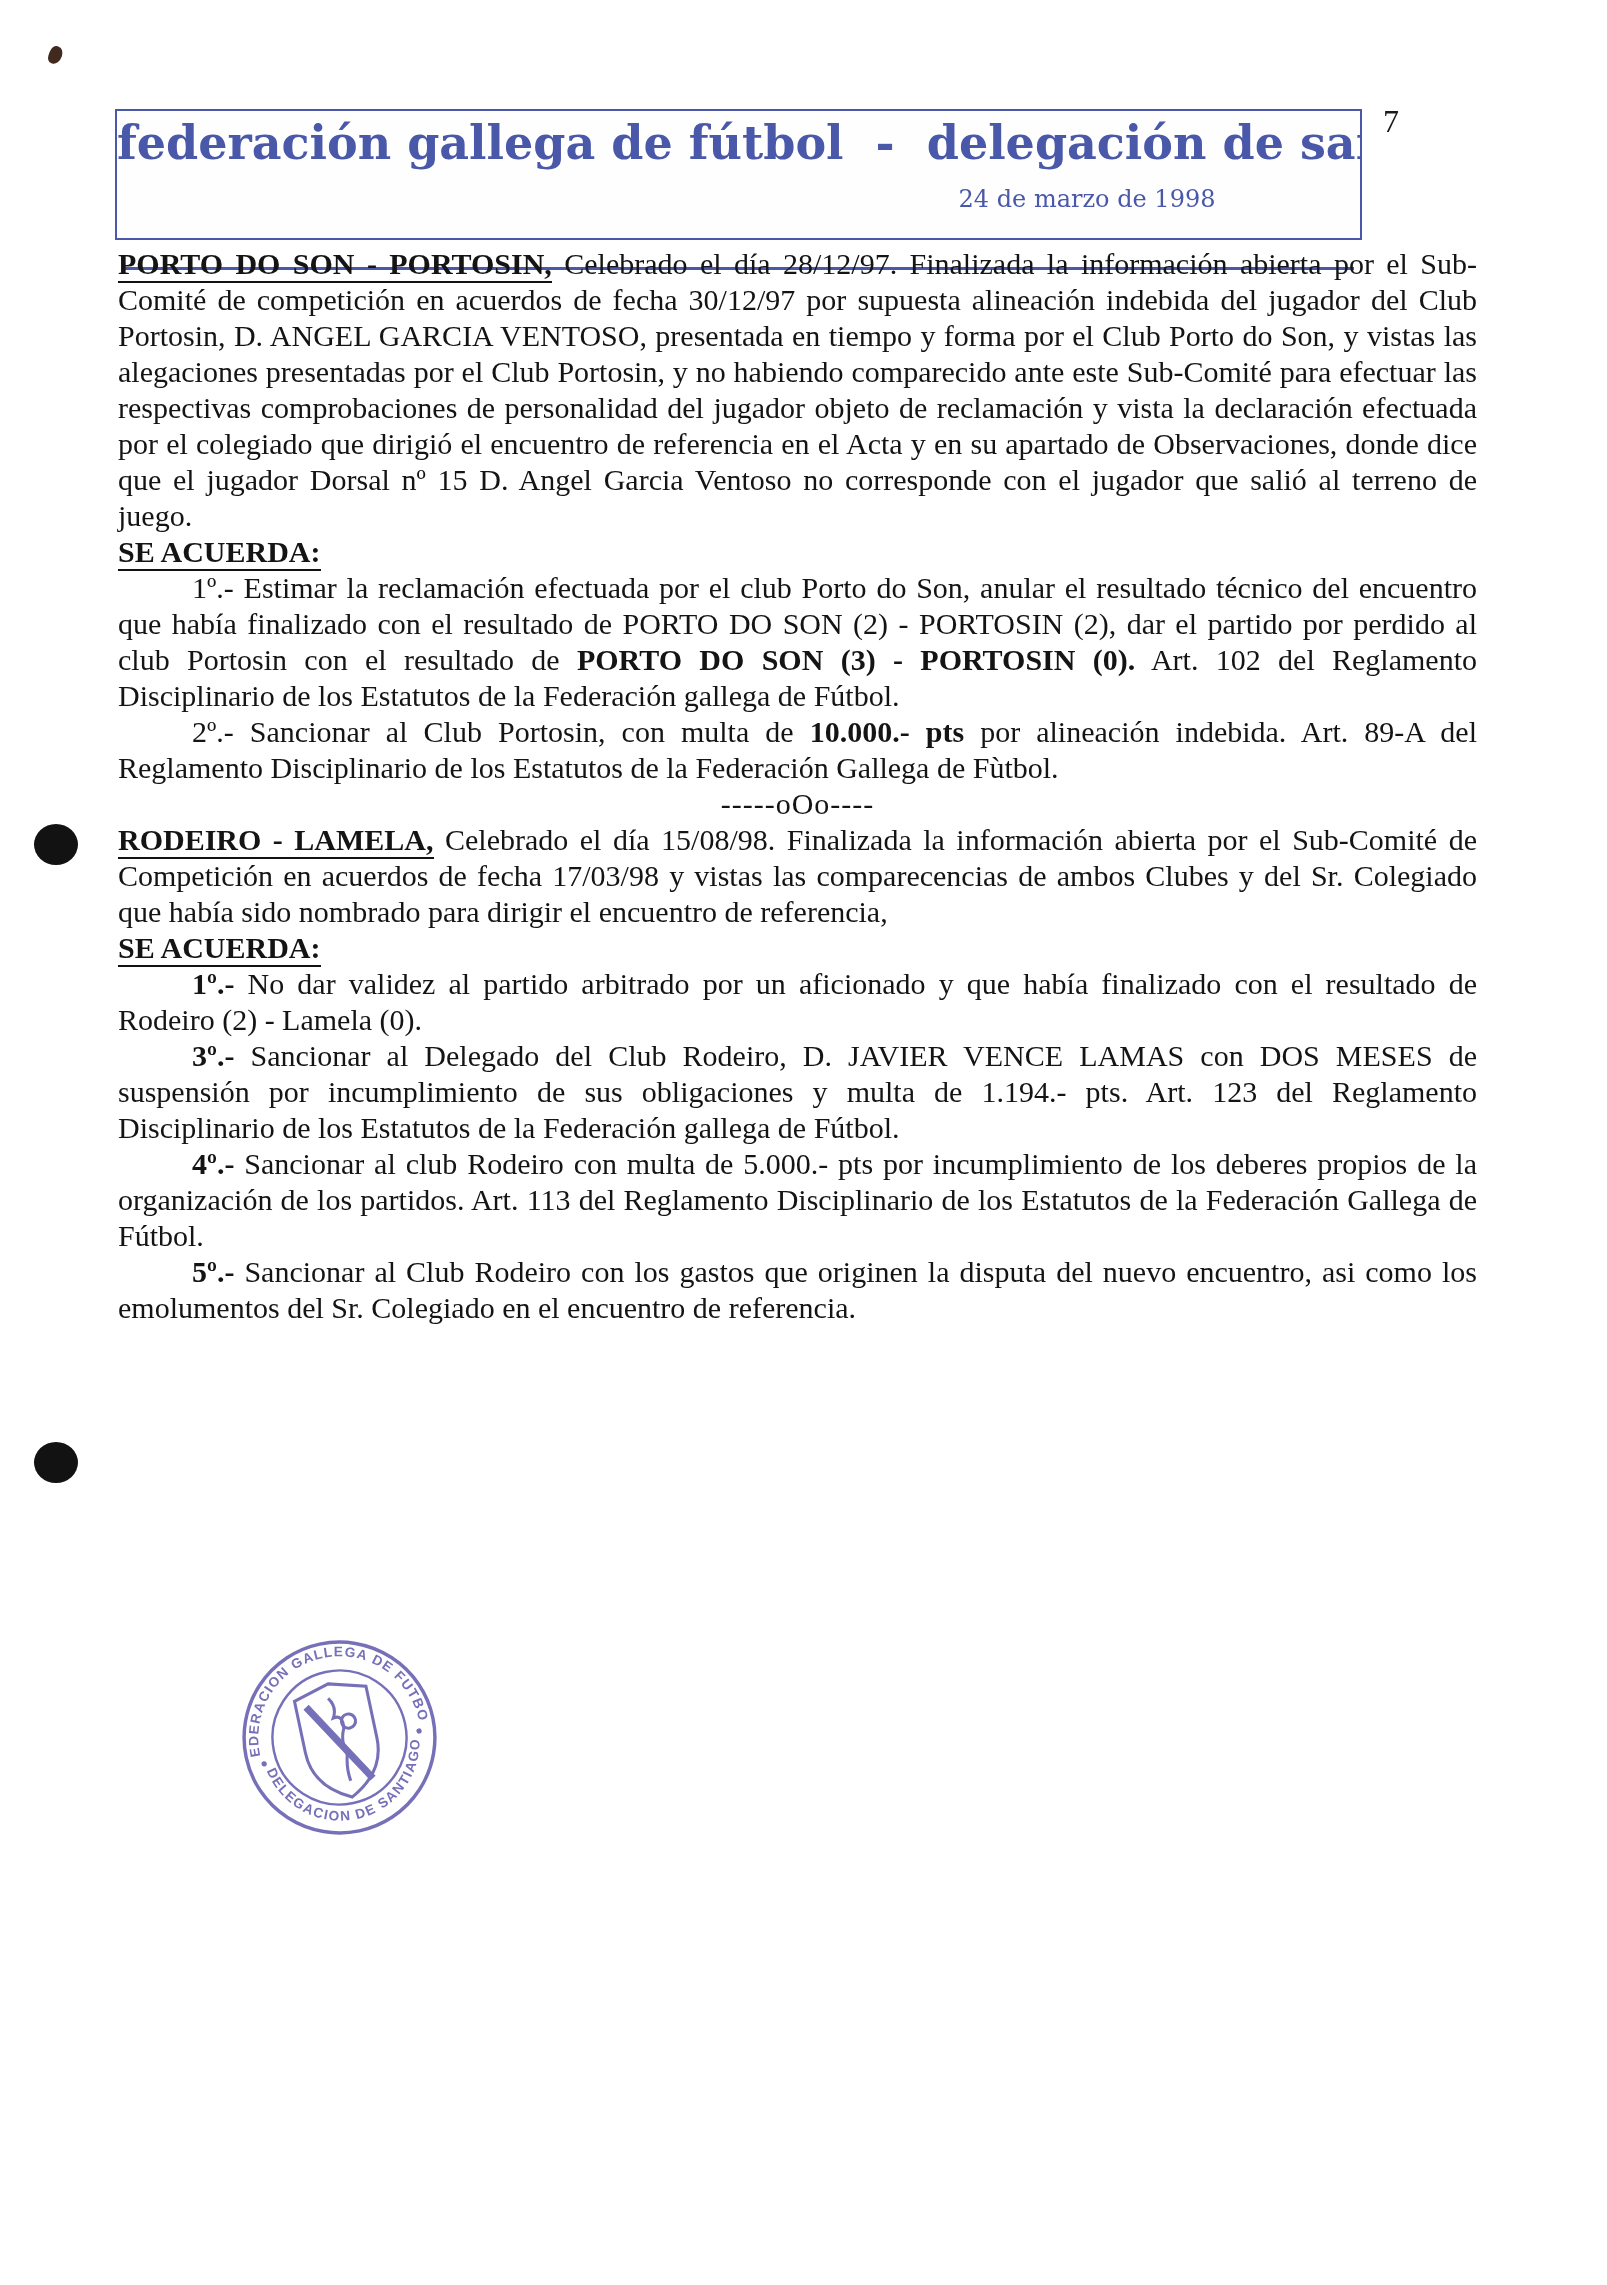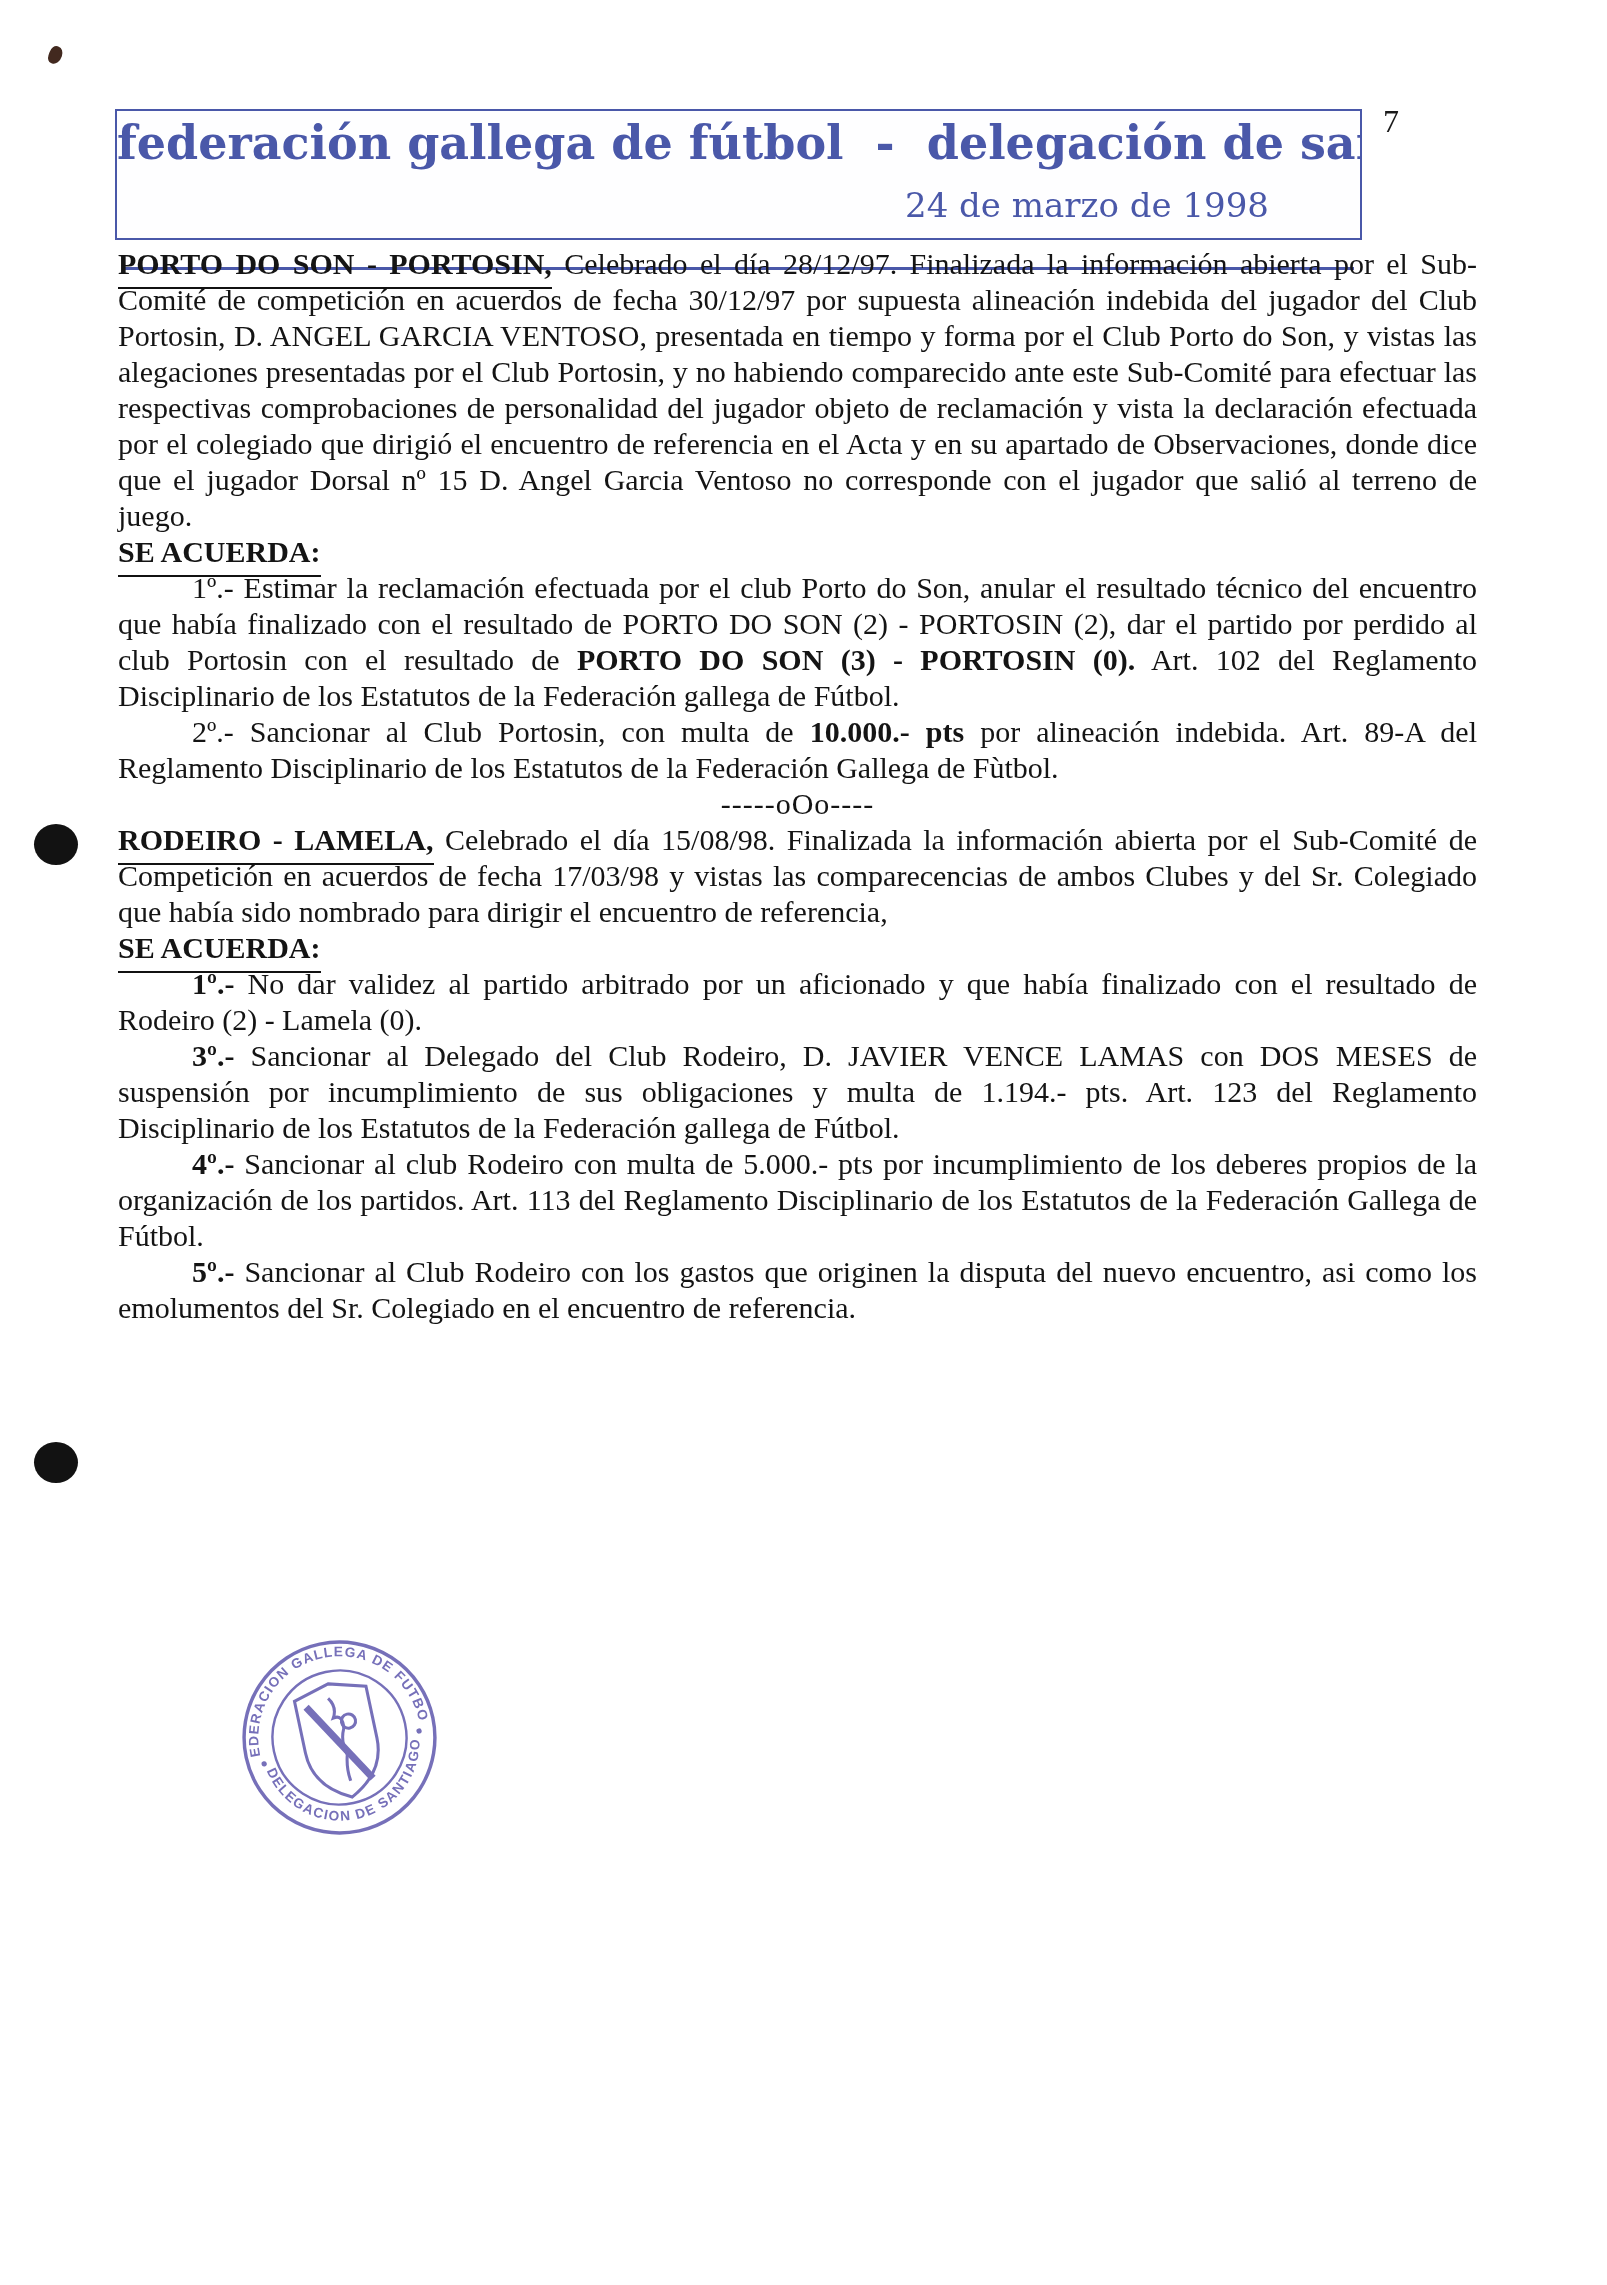--- a/index.html
+++ b/index.html
@@ -38,36 +38,36 @@
   }
   .title-underline {
     position:absolute; left:5.9px; right:5.9px; top:156px;
     height:2.9px; background:#4a58a9;
   }
   .header-date {
     margin-top:13.7px;
     padding-left:697px;
     text-align:center;
     font-family:"DejaVu Serif", serif;
-    font-size:34px;
+    font-size:24px;
     color:#4a58a9;
   }
   .page-number {
     position:absolute; left:1383px; top:103px;
     font-size:32px; color:#1a1a1a;
   }
 
   
   .body {
     position:absolute; left:118px; top:246px; width:1359px;
     font-size:30px; line-height:36px;
     text-align:justify;
   }
   .body p { margin:0; }
-  .hd { font-weight:bold; border-bottom:2.9px solid #111; padding-bottom:7px; }
+  .hd { font-weight:bold; border-bottom:2.9px solid #111; padding-bottom:1px; }
   .acuerda-line { margin:0; }
   .item { text-indent:74px; text-align:justify; }
   .item .b { font-weight:bold; }
   .divider { text-align:center; font-weight:normal; margin:41px 0 2px 0; letter-spacing:1px; }
 
   
   .stamp { position:absolute; left:238px; top:1636px; opacity:0.92; }
 </style>
 </head>
 <body>

